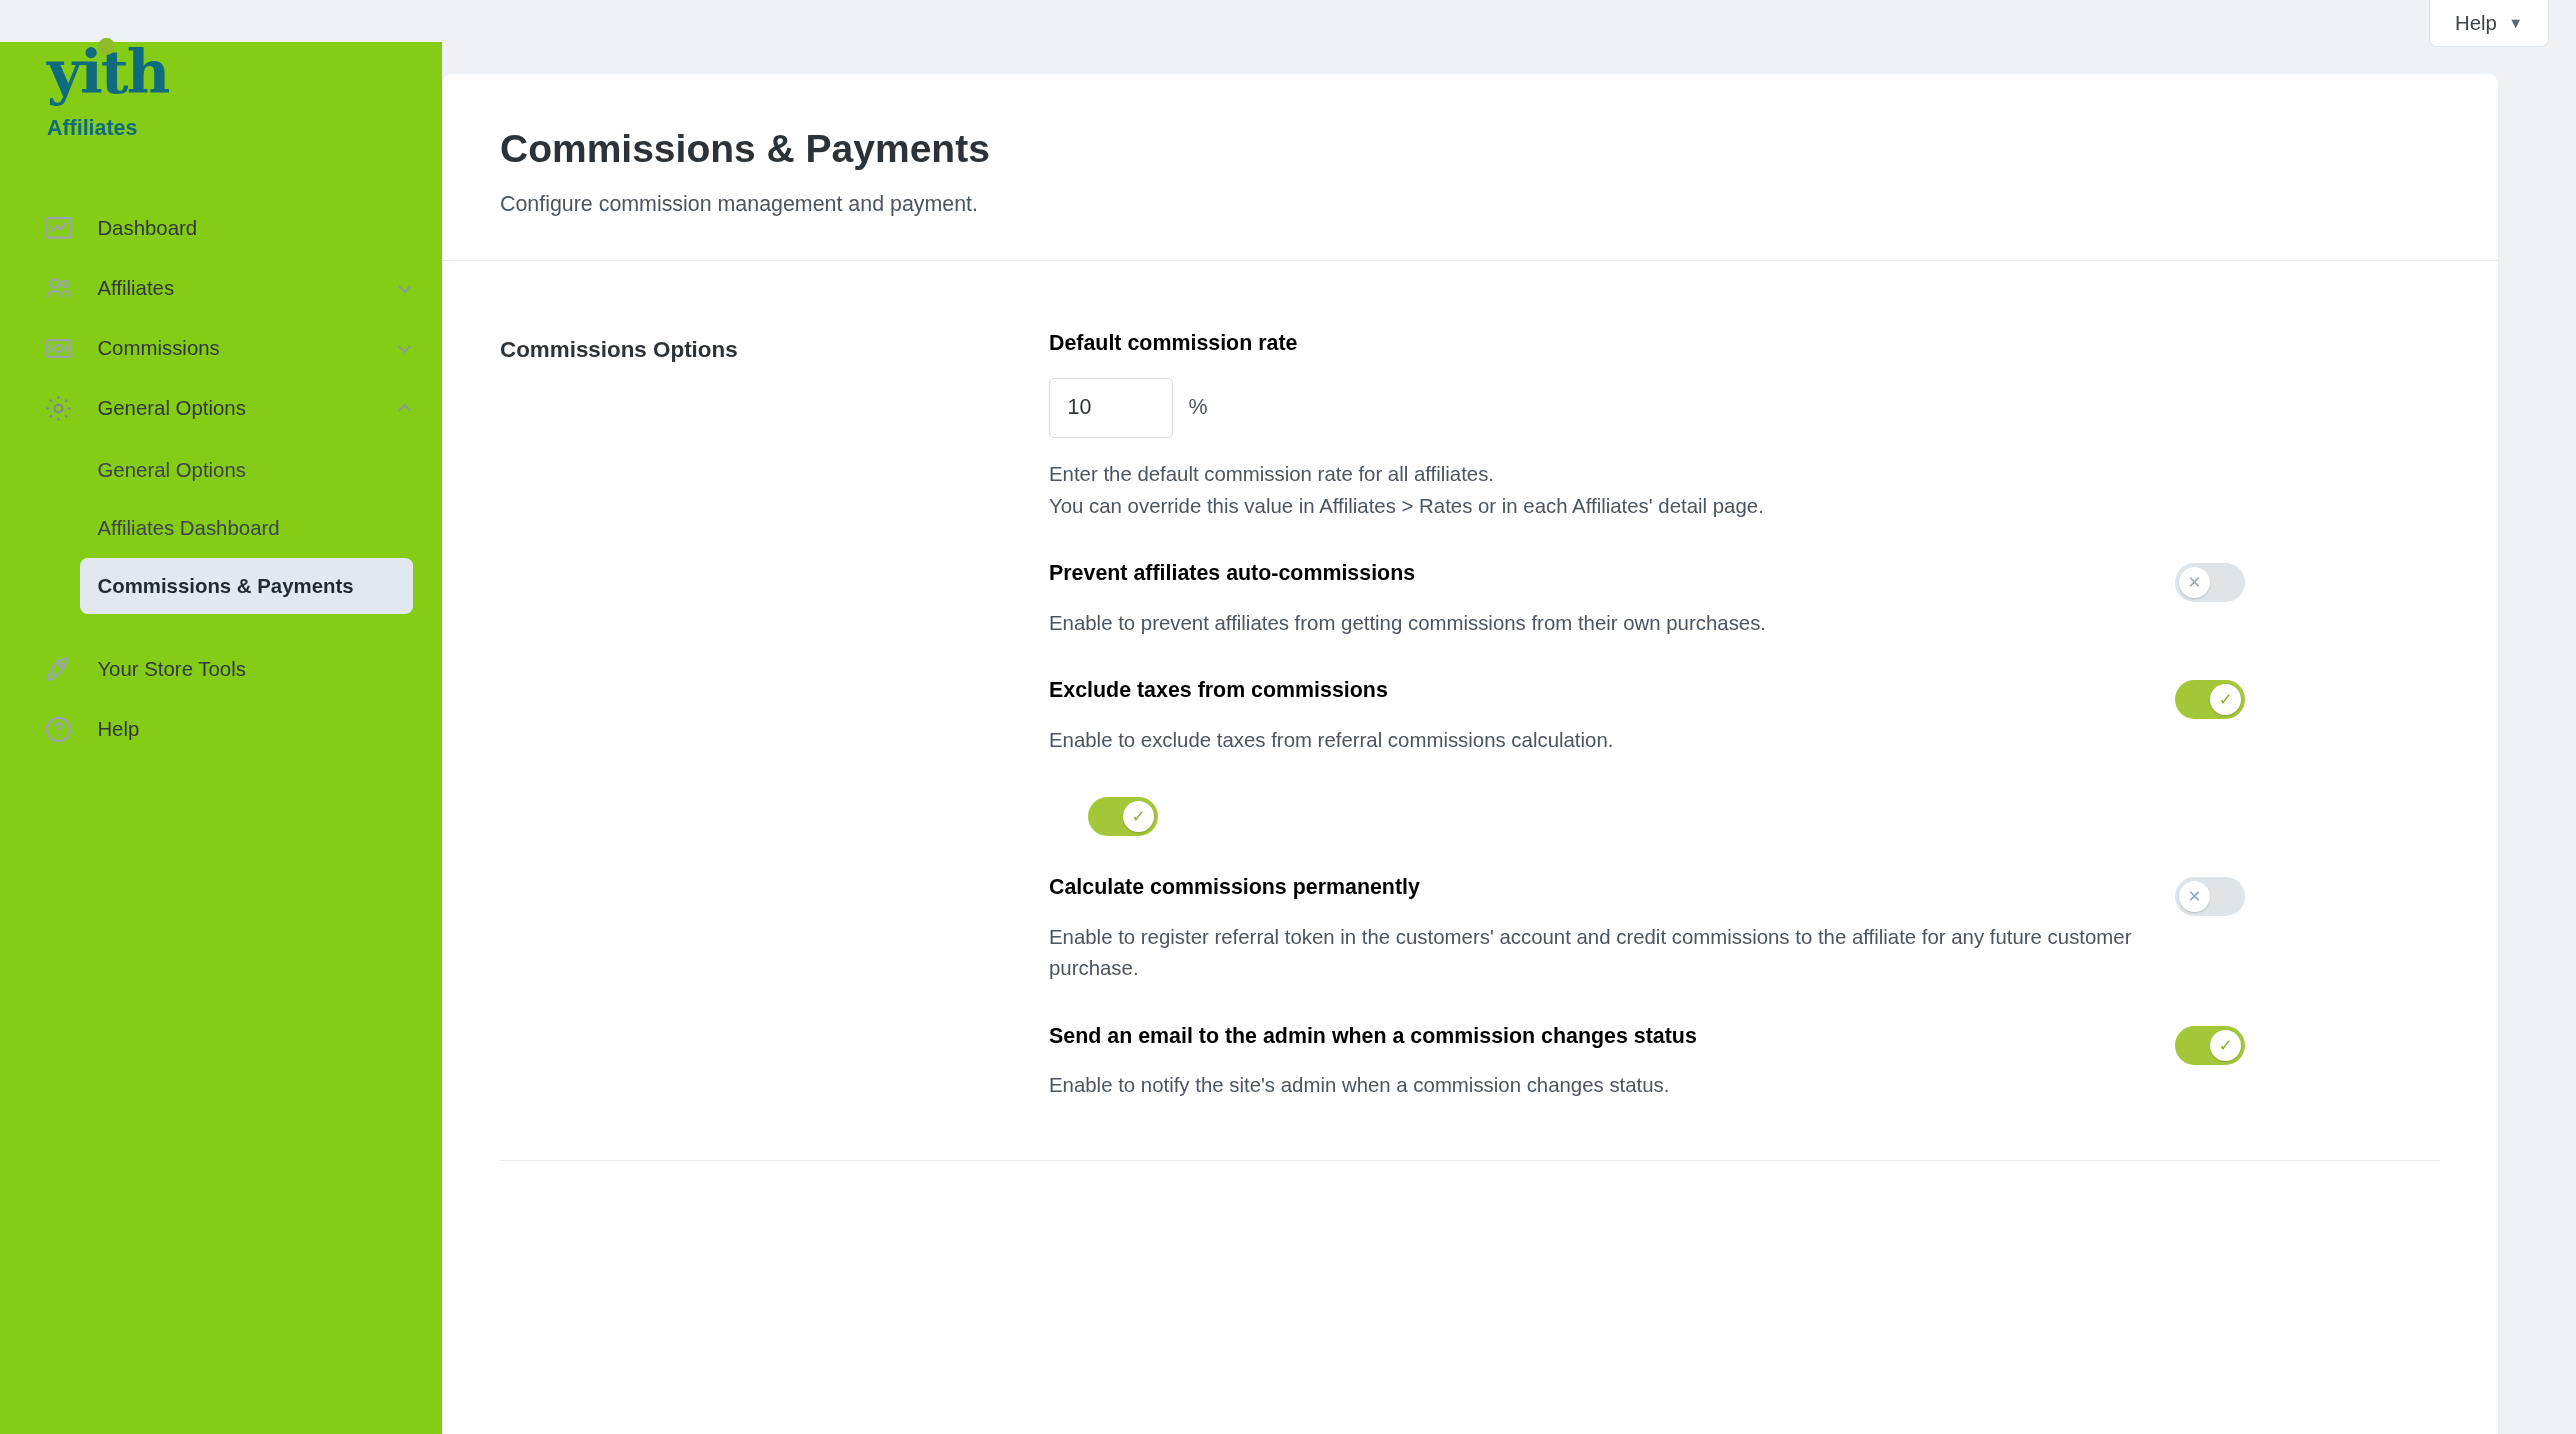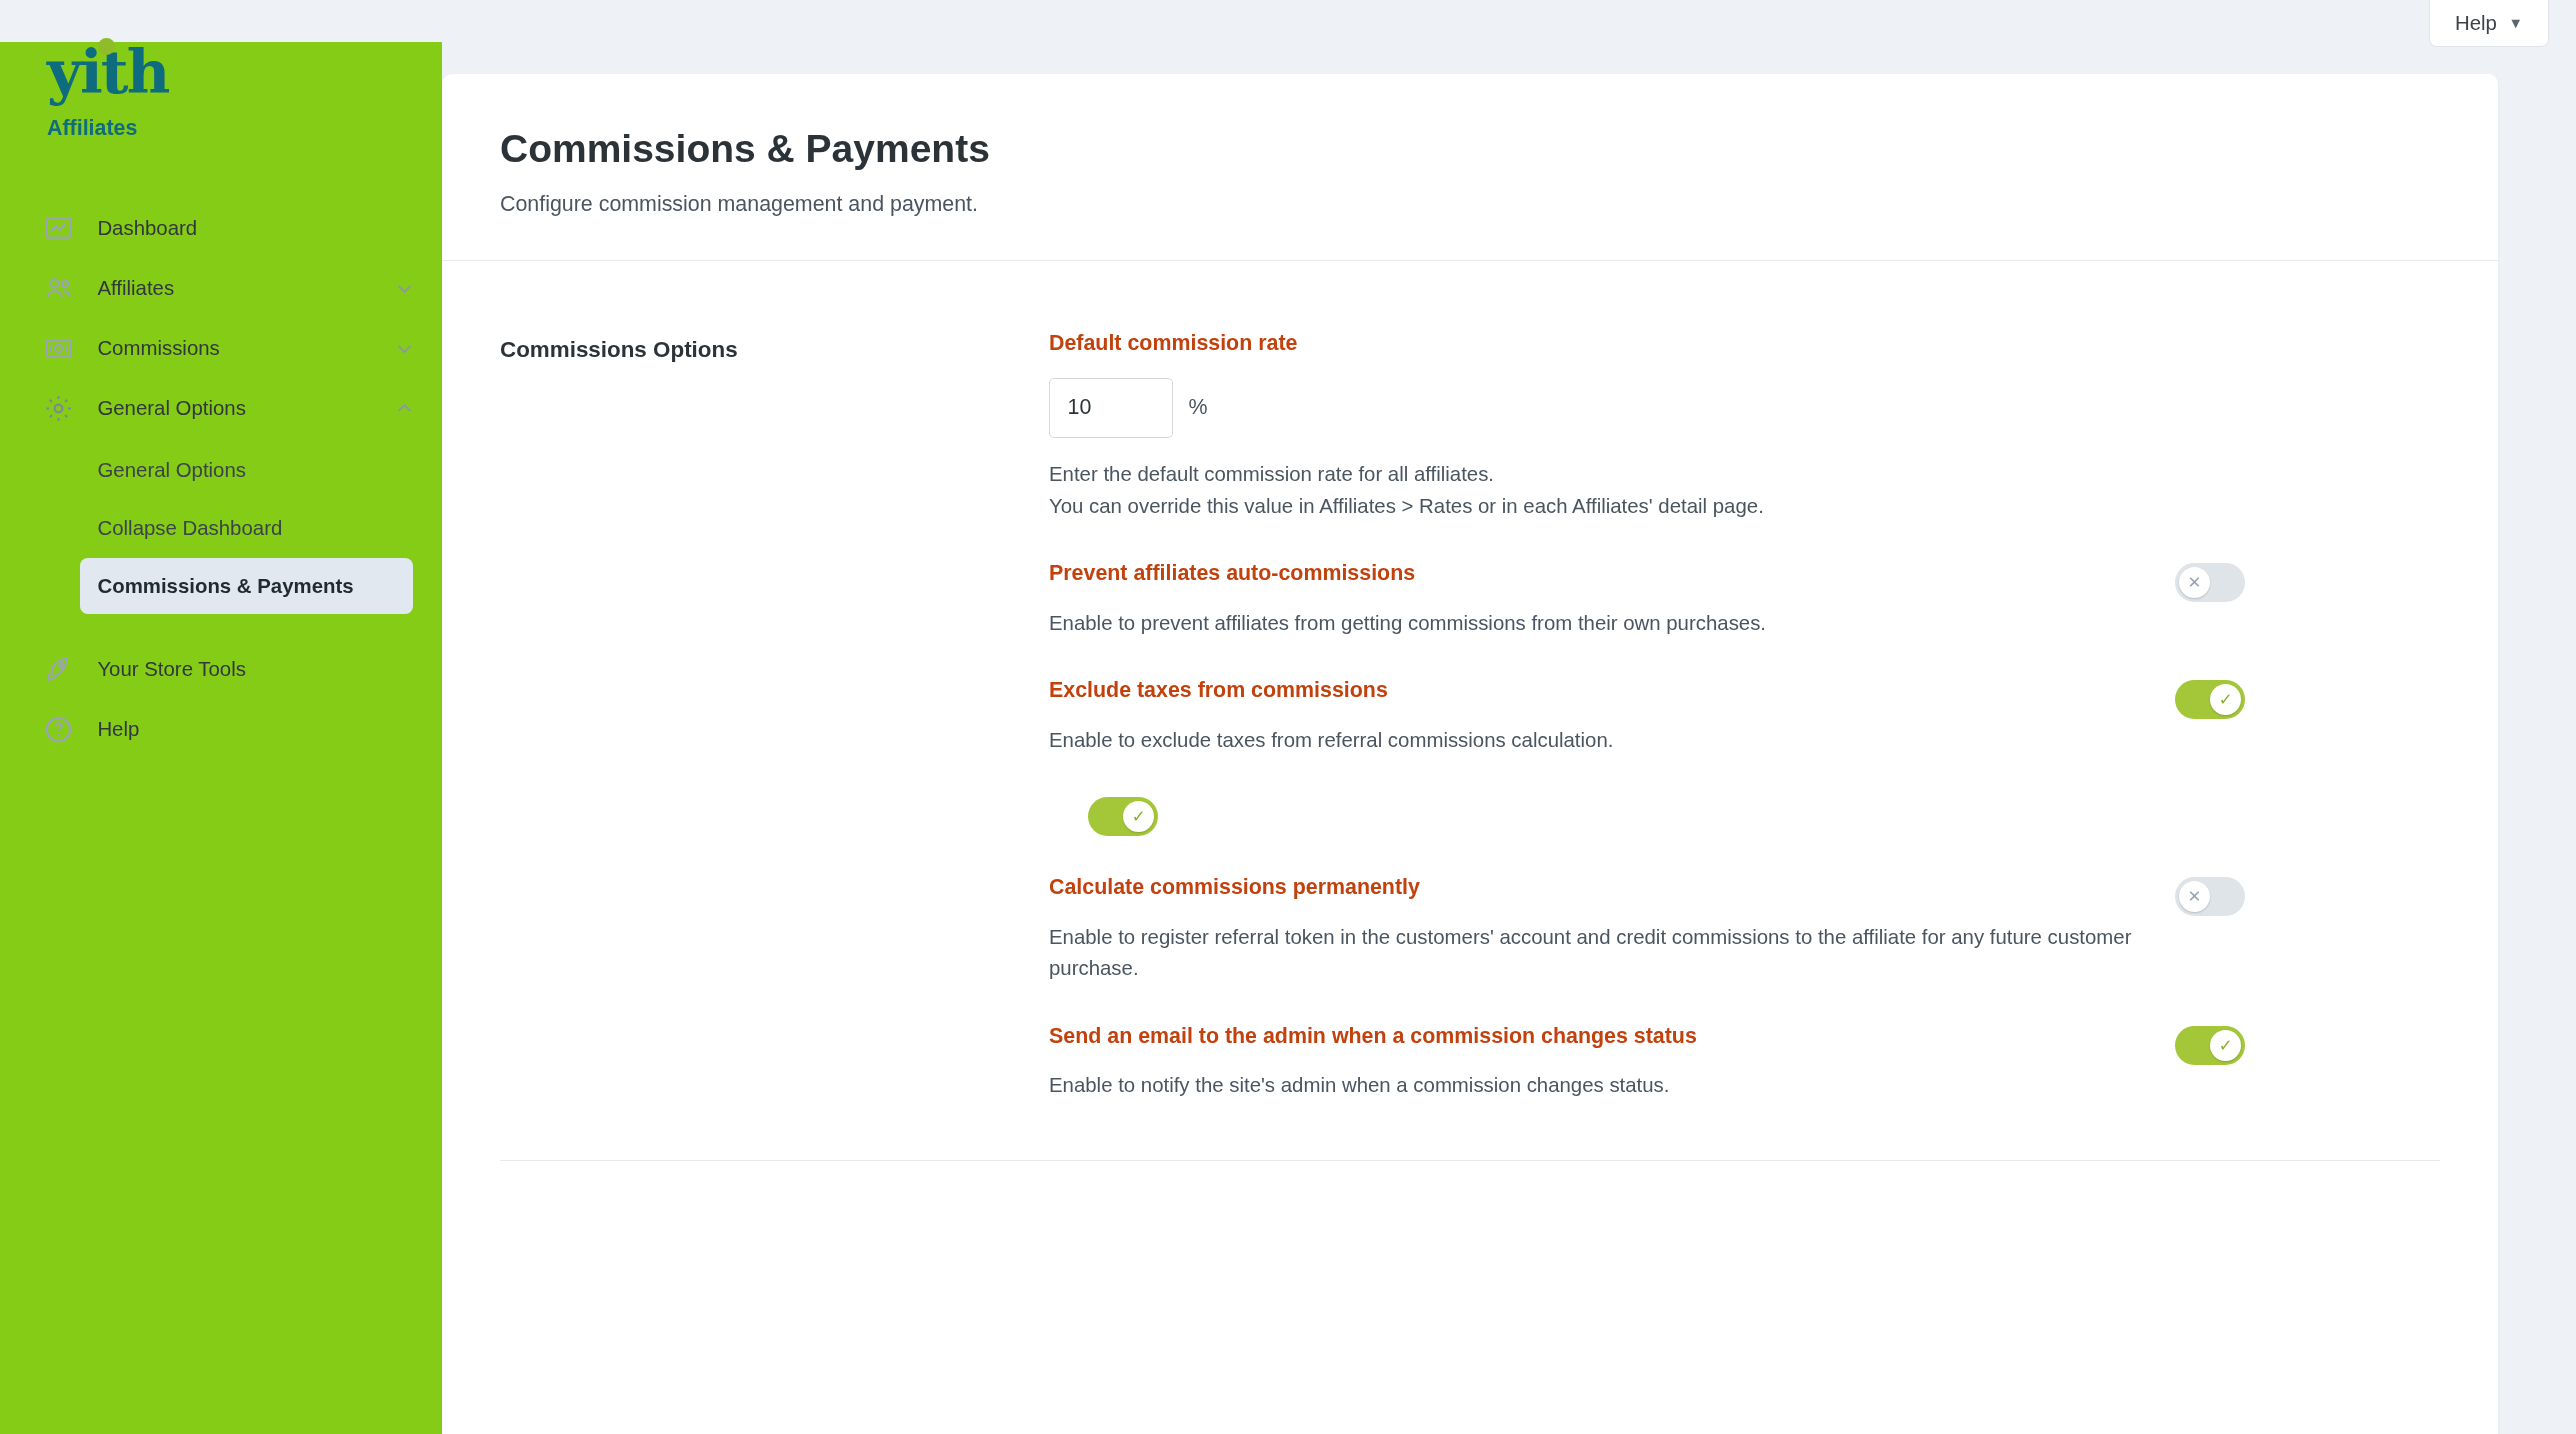--- a/index.html
+++ b/index.html
@@ -163,21 +163,21 @@
 
   .field-row {
     display: flex;
     align-items: flex-start;
     padding-bottom: 39px;
   }
   .field-main { flex: 1 1 auto; }
   .field-title {
     font-size: 21.4px;
     font-weight: 700;
-    color: #c2410c;
+    color: #000000;
     margin-bottom: 21.4px;
   }
   .field-desc {
     font-size: 20.4px;
     color: #4a5560;
     line-height: 1.55;
   }
   .input-wrap { display: flex; align-items: center; gap: 15.6px; margin-bottom: 21.4px; }
   .text-input {
     width: 124px;
@@ -296,21 +296,21 @@
             <polyline points="6,14.5 12,8.5 18,14.5"></polyline>
           </svg>
         </span>
       </div>
 
       <div class="subnav">
         <div class="sub-item">
           <span>General Options</span>
         </div>
         <div class="sub-item">
-          <span>Collapse Dashboard</span>
+          <span>Affiliates Dashboard</span>
         </div>
         <div class="sub-item selected">
           <span>Commissions &amp; Payments</span>
         </div>
       </div>
 
       <div class="nav-item" style="margin-top:25px">
         <span class="ico">
           <svg width="31" height="31" viewBox="0 0 24 24" fill="none" stroke="#9aa5b1" stroke-width="1.7">
             <path d="M5 15c-1.5 2-1.2 4.8-1.2 4.8S6.6 20 8.6 18.5"></path>

